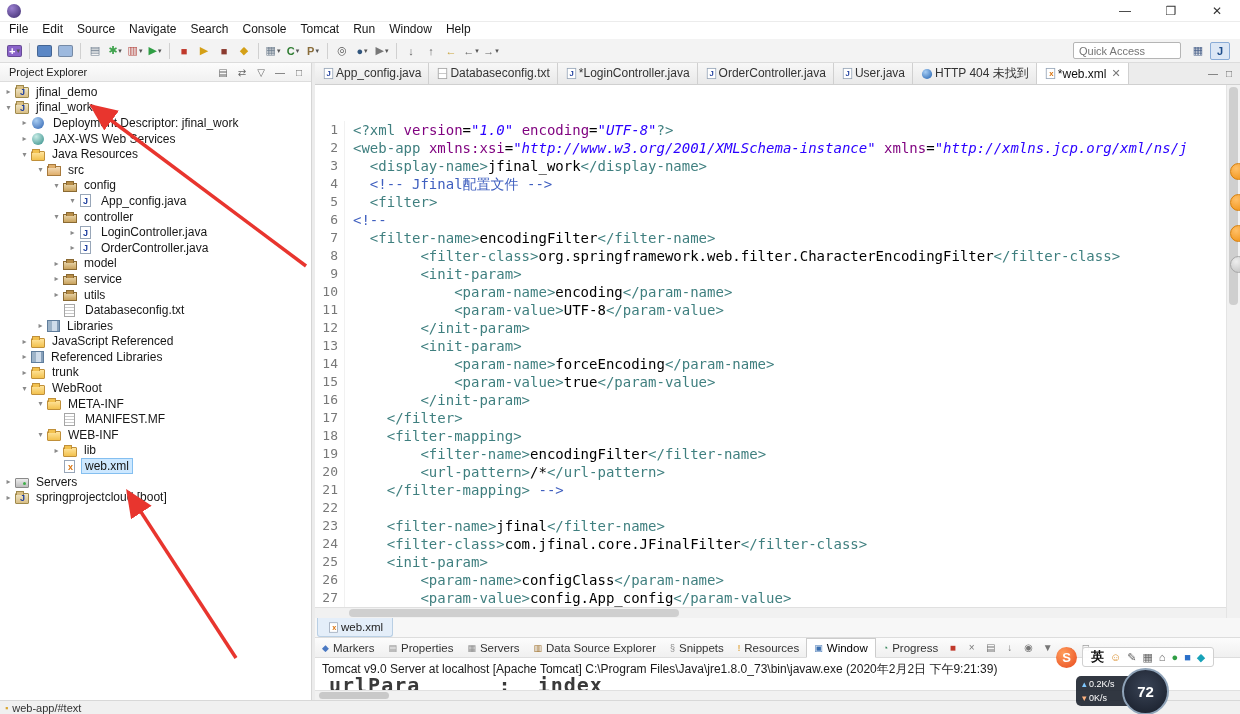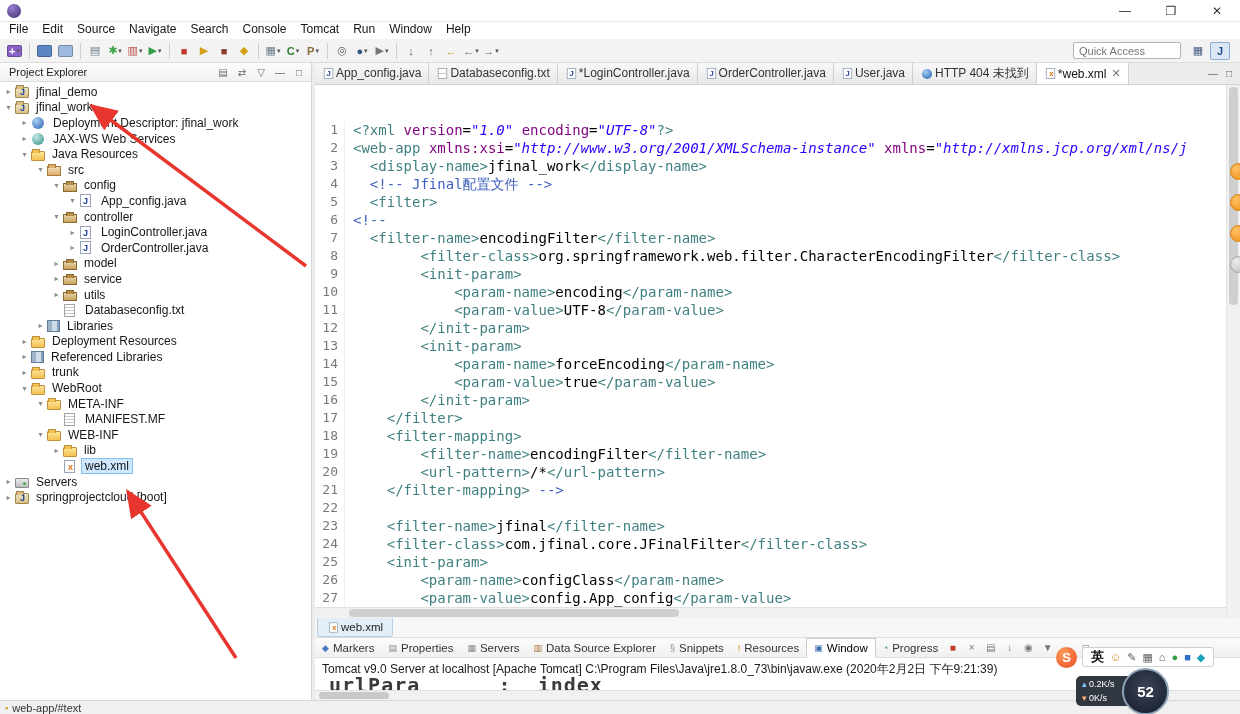--- a/index.html
+++ b/index.html
@@ -270,21 +270,21 @@
           <span class="tlabel">Databaseconfig.txt</span>
         </div>
         <div class="tree-row" style="padding-left: 34px;">
           <span class="expander">▸</span>
           <span class="ticon library-icon"></span>
           <span class="tlabel">Libraries</span>
         </div>
         <div class="tree-row" style="padding-left: 18px;">
           <span class="expander">▸</span>
           <span class="ticon js-resources-icon"></span>
-          <span class="tlabel">Deployment Resources</span>
+          <span class="tlabel">JavaScript Referenced</span>
         </div>
         <div class="tree-row" style="padding-left: 18px;">
           <span class="expander">▸</span>
           <span class="ticon library-icon"></span>
           <span class="tlabel">Referenced Libraries</span>
         </div>
         <div class="tree-row" style="padding-left: 18px;">
           <span class="expander">▸</span>
           <span class="ticon folder-icon"></span>
           <span class="tlabel">trunk</span>
@@ -479,16 +479,16 @@
         <span class="ime-ic" style="color: rgb(47, 158, 68);">●</span>
         <span class="ime-ic" style="color: rgb(42, 111, 201);">■</span>
         <span class="ime-ic" style="color: rgb(23, 162, 184);">◆</span>
       </span>
   </div>
   <div class="net-pill">
     <div><span class="net-up">▴</span> <span>0.2K/s</span></div>
     <div><span class="net-dn">▾</span> <span>0K/s</span></div>
   </div>
   <div class="score-circle">
-    <span>52</span>
+    <span>72</span>
   </div>
 
 </div>
 
 </body></html>

